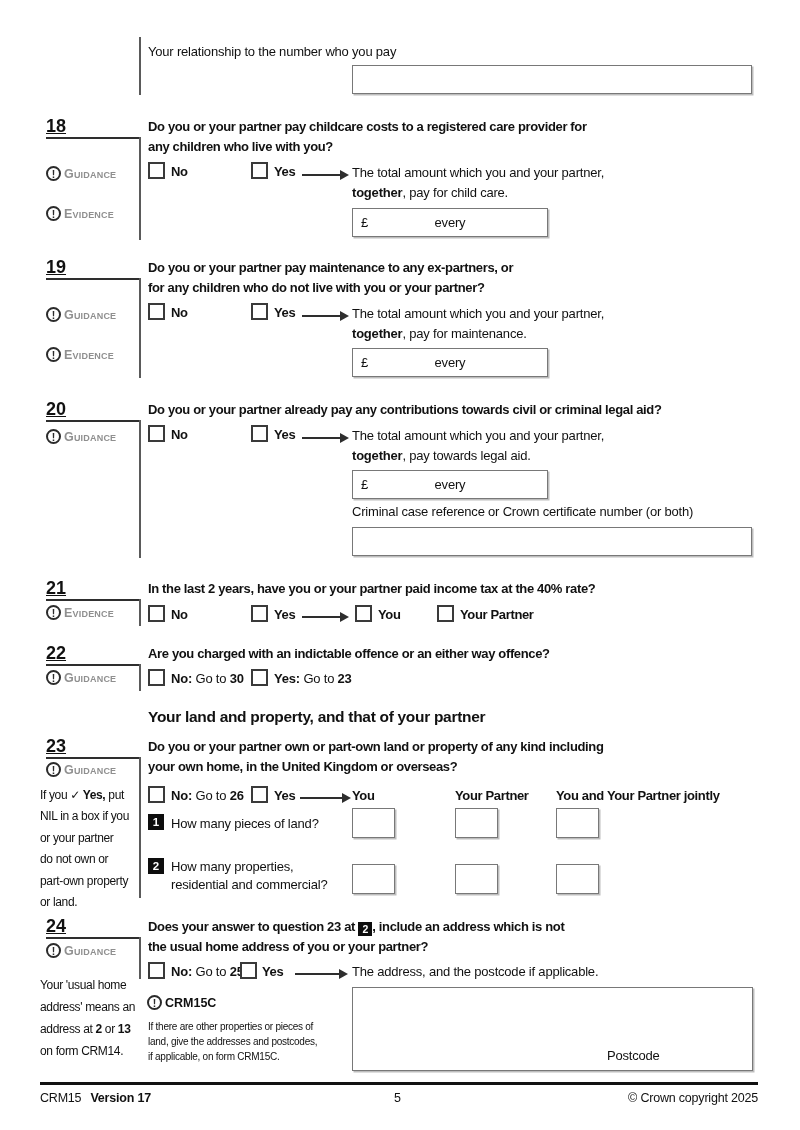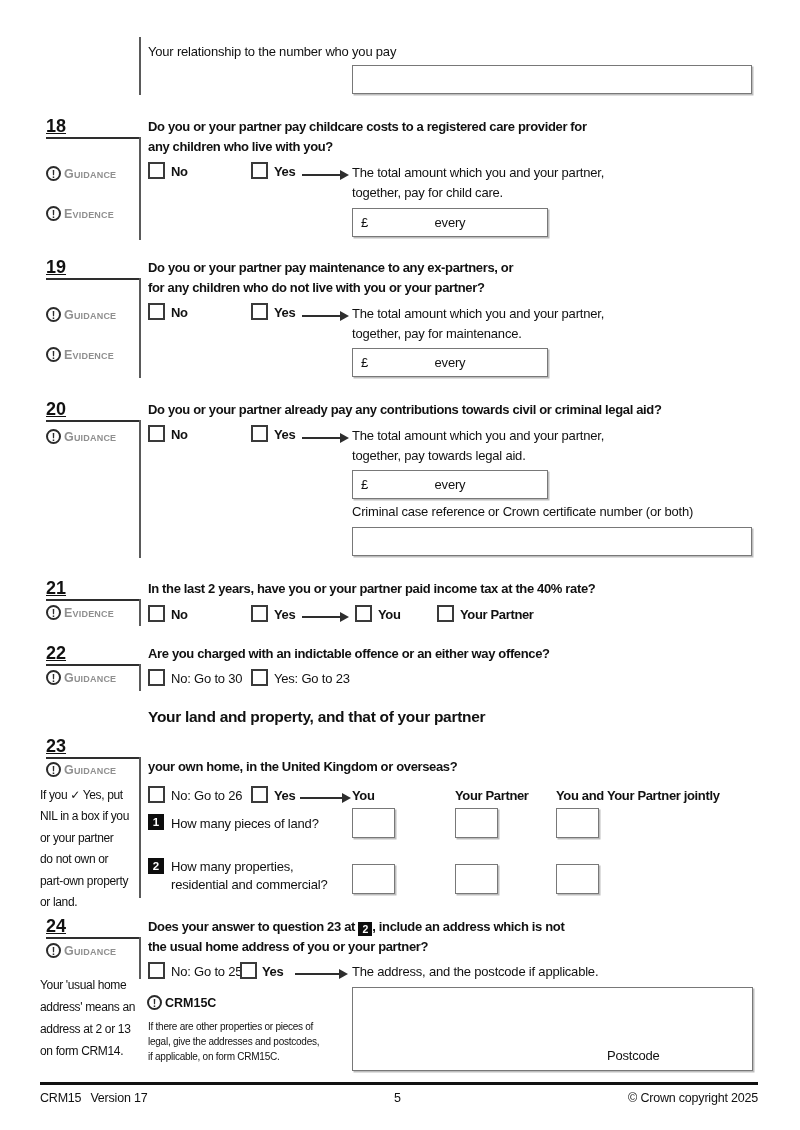--- a/index.html
+++ b/index.html
@@ -1,21 +1,21 @@
 <!DOCTYPE html>
 <html><head>
 <meta charset="utf-8">
 <style>
   html,body{margin:0;padding:0;background:#ffffff;}
   .page{position:relative;width:800px;height:1130px;background:#fff;
         font-family:"Liberation Sans","DejaVu Sans",sans-serif;color:#111;overflow:hidden;}
   .abs{position:absolute;white-space:nowrap;}
   .qt{font-size:13px;font-weight:bold;letter-spacing:-0.35px;line-height:16px;}
   .rt{font-size:13px;font-weight:normal;letter-spacing:-0.2px;line-height:16px;}
-  .b{font-weight:normal;}
+  .b{font-weight:bold;}
   .qnum{font-size:18px;font-weight:bold;text-decoration:underline;}
   .hline{background:#2e2e2e;height:2px;}
   .vline{background:#5a5a5a;width:2px;}
   .rule{background:#111;}
   .cb{width:17px;height:17px;border:2px solid #3a3a3a;background:#fff;box-sizing:border-box;}
   .box{border:1.4px solid #787878;background:#fff;box-shadow:1.5px 1.5px 0 #bdbdbd;box-sizing:border-box;}
   .guid{display:flex;align-items:center;gap:3px;}
   .gicon{width:15px;height:15px;border:2px solid #2b2b2b;border-radius:50%;color:#2b2b2b;
          font-size:10.5px;font-weight:bold;display:flex;align-items:center;justify-content:center;
          box-sizing:border-box;flex:0 0 auto;}
@@ -146,20 +146,21 @@
   <div class="abs cb" style="left:148px;top:669px"></div>
   <div class="abs rt" style="left:171px;top:671px"><span class="b">No:</span> <span>Go to</span> <span class="b">30</span></div>
   <div class="abs cb" style="left:251px;top:669px"></div>
   <div class="abs rt" style="left:274px;top:671px"><span class="b">Yes:</span> <span>Go to</span> <span class="b">23</span></div>
 
   <div class="abs heading" style="left:148px;top:708px">Your land and property, and that of your partner</div>
 
   <div class="abs qnum" style="left:46px;top:736px">23</div>
   <div class="abs hline" style="left:46px;top:757px;width:93px"></div>
   <div class="abs vline" style="left:139px;top:757px;height:141px"></div>
+  <div class="abs qt" style="left:148px;top:739px">Do you or your partner own or part-own land or property of any kind including</div>
   <div class="abs qt" style="left:148px;top:759px"><span>your own home</span><span>, in the United Kingdom or overseas?</span></div>
   <div class="abs guid" style="left:46px;top:762px">
     <span class="gicon">!</span>
       <span class="glabel">Guidance</span>
   </div>
   <div class="abs mnote" style="left:40px;top:788px"><span>If you </span><span class="b">✓ Yes,</span><span> put</span></div>
   <div class="abs mnote" style="left:40px;top:809px">NIL in a box if you</div>
   <div class="abs mnote" style="left:40px;top:831px">or your partner</div>
   <div class="abs mnote" style="left:40px;top:852px">do not own or</div>
   <div class="abs mnote" style="left:40px;top:874px">part-own property</div>
@@ -201,21 +202,21 @@
   <div class="abs rt" style="left:171px;top:964px"><span class="b">No:</span> <span>Go to</span> <span class="b">25</span></div>
   <div class="abs cb" style="left:240px;top:962px"></div>
   <div class="abs qt" style="left:262px;top:964px">Yes</div>
   <div class="abs arrow" style="left:295px;top:973px;width:44px"></div>
   <div class="abs rt" style="left:352px;top:964px">The address, and the postcode if applicable.</div>
   <div class="abs guid" style="left:147px;top:995px">
     <span class="gicon">!</span>
       <span class="glabel-dark">CRM15C</span>
   </div>
   <div class="abs crm" style="left:148px;top:1020px">If there are other properties or pieces of</div>
-  <div class="abs crm" style="left:148px;top:1035px">legal, give the addresses and postcodes,</div>
+  <div class="abs crm" style="left:148px;top:1035px">land, give the addresses and postcodes,</div>
   <div class="abs crm" style="left:148px;top:1050px">if applicable, on form CRM15C.</div>
   <div class="abs box" style="left:352px;top:987px;width:401px;height:84px"></div>
   <div class="abs rt" style="left:607px;top:1048px">Postcode</div>
 
   <div class="abs rule" style="left:40px;top:1082px;width:718px;height:3px"></div>
   <div class="abs small footrow" style="left:40px;top:1091px">
     <span>CRM15</span>
     <span class="b">Version 17</span>
   </div>
   <div class="abs small" style="left:394px;top:1091px">5</div>

